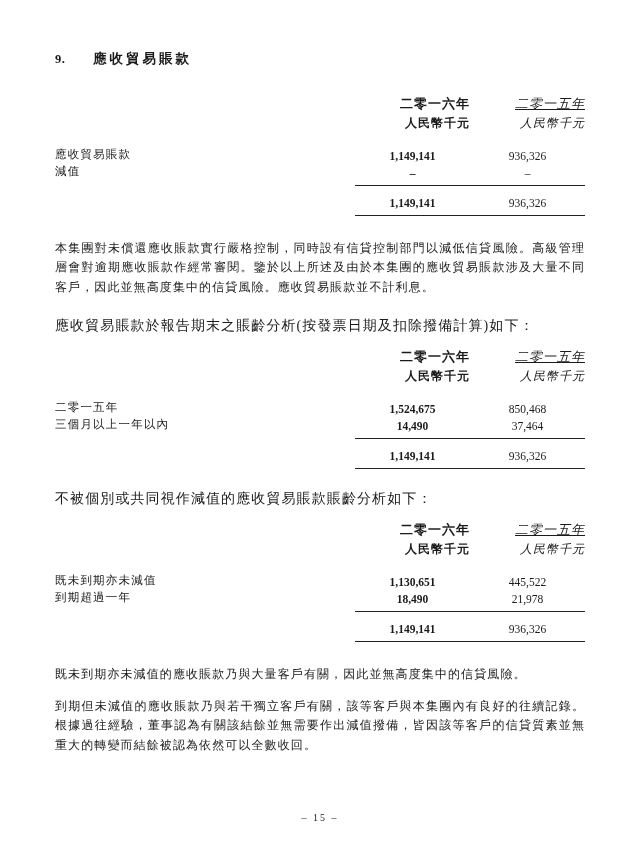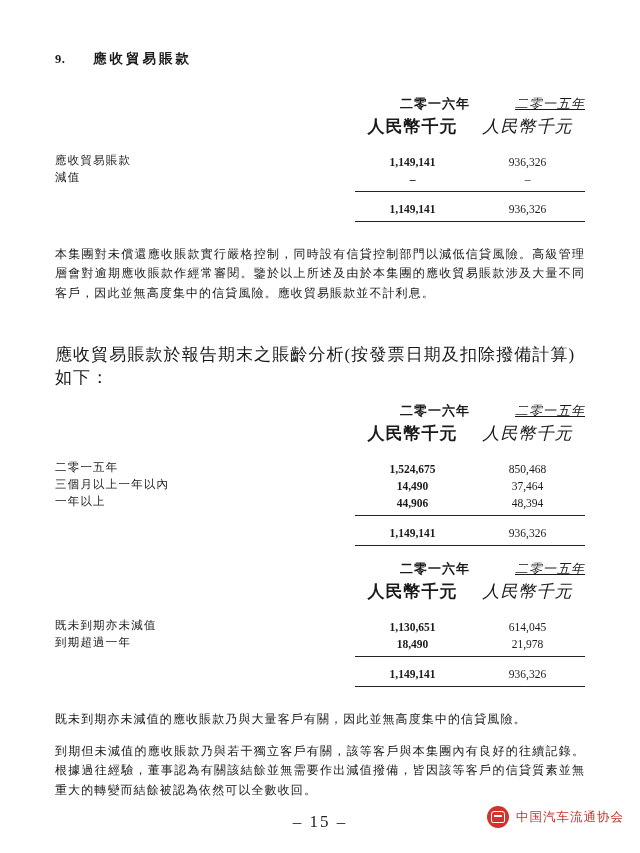--- a/index.html
+++ b/index.html
@@ -73,23 +73,23 @@
     padding-bottom: 0px;
   }
   .hdr-row td.hdr-cur {
     font-weight: bold;
   }
   .hdr-row td.hdr-prev {
     font-style: italic;
     text-decoration: underline;
   }
   .hdr-sub td {
-    text-align: center;
+    text-align: right;
     letter-spacing: 1px;
-    font-size: 17px;
+    font-size: 12px;
     padding-bottom: 3px;
   }
   .hdr-sub td.hdr-cur {
     font-weight: bold;
   }
   .hdr-sub td.hdr-prev {
     font-style: italic;
   }
   .rule td.num {
     border-top: 1px solid #222;
@@ -103,33 +103,33 @@
   .spacer-md td { height: 11px; font-size:0; line-height:0; }
   .para {
     font-size: 12px;
     line-height: 1.62;
     letter-spacing: 1.1px;
     text-align: justify;
     margin: 22px 0 0 0;
   }
   .para.tight { margin-top: 12px; }
   .lead {
-    font-size: 17px;
+    font-size: 14px;
     letter-spacing: 1.1px;
-    margin: 40px 0 0 0;
+    margin: 20px 0 0 0;
   }
   .tbl-block { margin-top: 12px; }
   .tbl-block.first { margin-top: 18px; }
   .footer-page {
     position: absolute;
     left: 0;
     top: 812px;
     width: 640px;
     text-align: center;
-    font-size: 17px;
+    font-size: 10px;
     letter-spacing: 2px;
     color: #222;
   }
   .wm {
     position: absolute;
     right: 16px;
     top: 806px;
     display: flex;
     align-items: center;
     gap: 7px;
@@ -254,25 +254,20 @@
         <tr>
           <td class="lbl">二零一五年</td>
           <td class="num cur">1,524,675</td>
           <td class="num">850,468</td>
         </tr>
         <tr>
           <td class="lbl">三個月以上一年以內</td>
           <td class="num cur">14,490</td>
           <td class="num">37,464</td>
         </tr>
-        <tr>
-          <td class="lbl">一年以上</td>
-          <td class="num cur">44,906</td>
-          <td class="num">48,394</td>
-        </tr>
         <tr class="spacer-xs">
               <td colspan="3"></td>
             </tr>
         <tr class="rule">
           <td class="lbl"></td>
               <td class="num"></td>
               <td class="num"></td>
         </tr>
         <tr class="spacer-sm">
               <td colspan="3"></td>
@@ -287,41 +282,42 @@
             </tr>
         <tr class="rule">
           <td class="lbl"></td>
               <td class="num"></td>
               <td class="num"></td>
         </tr>
       </tbody>
         </table>
     </div>
 
+    <p class="lead">不被個別或共同視作減值的應收貿易賬款賬齡分析如下：</p>
 
     <div class="tbl-block">
       <table class="fin">
         <tbody>
             <tr class="hdr-row">
           <td class="lbl"></td>
           <td class="num hdr-cur">二零一六年</td>
           <td class="num hdr-prev">二零一五年</td>
         </tr>
         <tr class="hdr-sub">
           <td class="lbl"></td>
           <td class="num hdr-cur">人民幣千元</td>
           <td class="num hdr-prev">人民幣千元</td>
         </tr>
         <tr class="spacer-md">
               <td colspan="3"></td>
             </tr>
         <tr>
           <td class="lbl">既未到期亦未減值</td>
           <td class="num cur">1,130,651</td>
-          <td class="num">614,045</td>
+          <td class="num">445,522</td>
         </tr>
         <tr>
           <td class="lbl">到期超過一年</td>
           <td class="num cur">18,490</td>
           <td class="num">21,978</td>
         </tr>
         <tr class="spacer-xs">
               <td colspan="3"></td>
             </tr>
         <tr class="rule">
@@ -350,18 +346,14 @@
     </div>
 
     <p class="para">既未到期亦未減值的應收賬款乃與大量客戶有關，因此並無高度集中的信貸風險。</p>
 
     <p class="para tight">到期但未減值的應收賬款乃與若干獨立客戶有關，該等客戶與本集團內有良好的往續記錄。根據過往經驗，董事認為有關該結餘並無需要作出減值撥備，皆因該等客戶的信貸質素並無重大的轉變而結餘被認為依然可以全數收回。</p>
 
   </div>
 
   <div class="footer-page">– 15 –</div>
 
-  <div class="wm">
-    <div class="wm-logo"></div>
-    <div class="wm-text">中国汽车流通协会</div>
-  </div>
 
 </div>
 
 </body></html>

